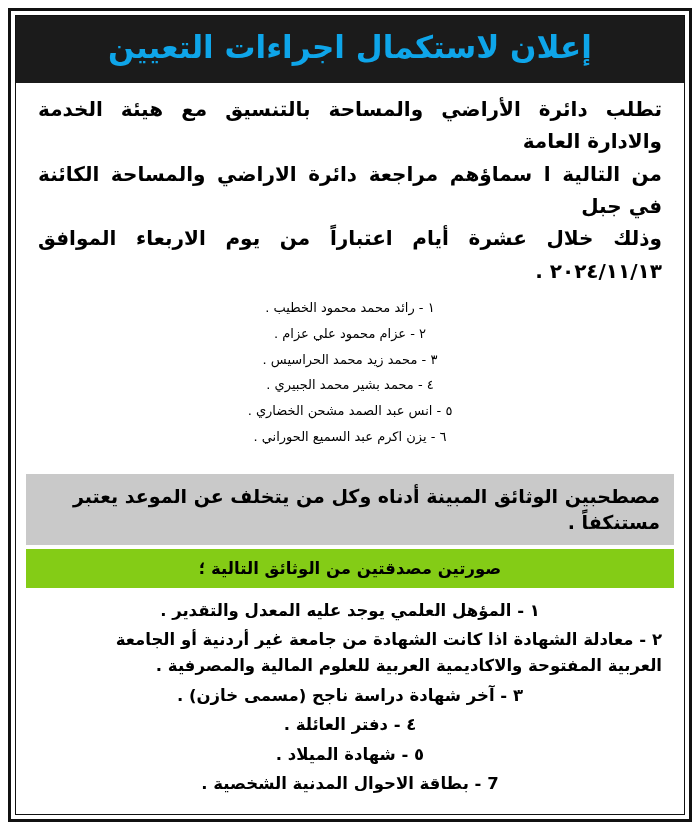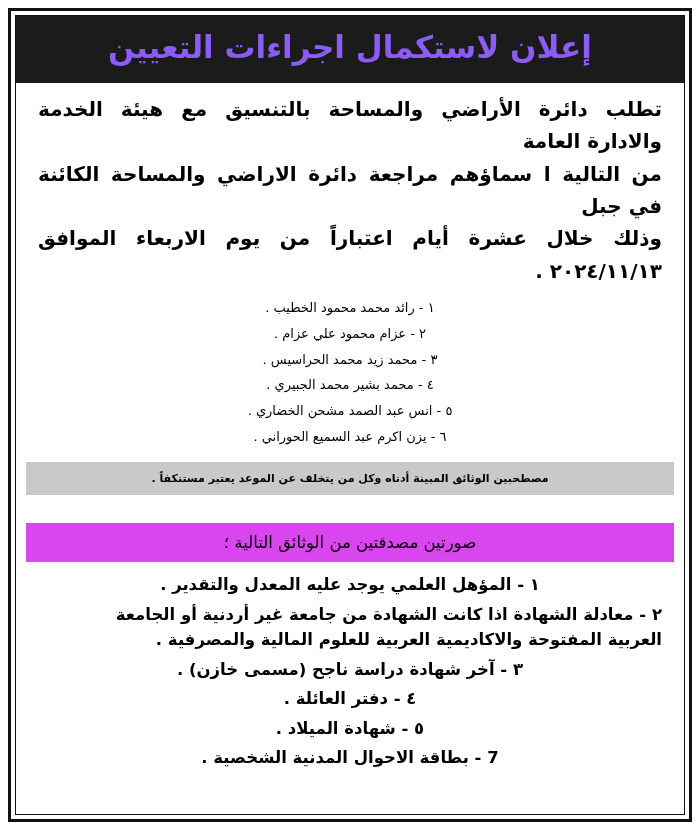--- a/index.html
+++ b/index.html
@@ -41,21 +41,21 @@
     bottom: 4px;
     border: 1px solid #111111;
     box-sizing: border-box;
     background: #ffffff;
     overflow: hidden;
   }
 
   
   .banner {
     background: #1b1b1b;
-    color: #8b5cf6;
+    color: #0ea5e9;
     text-align: center;
     padding: 12px 10px 16px 10px;
     box-sizing: border-box;
   }
   .banner-title {
     font-size: 31px;
     font-weight: bold;
     letter-spacing: 0px;
     line-height: 1.25;
     white-space: nowrap;
@@ -82,34 +82,34 @@
     text-align: center;
     font-size: 13px;
     font-weight: normal;
     line-height: 1.52;
     padding: 3px 0;
   }
 
   
   .notice {
     background: #c9c9c9;
-    text-align: center;
-    font-size: 11px;
+    text-align: right;
+    font-size: 19px;
     font-weight: bold;
     padding: 9px 14px;
-    margin: 6px 10px 4px 10px;
+    margin: 18px 10px 4px 10px;
     line-height: 1.4;
   }
   .subhead {
-    background: #d946ef;
+    background: #84cc16;
     text-align: center;
     font-size: 16.5px;
-    font-weight: normal;
+    font-weight: bold;
     padding: 8px 14px;
-    margin: 28px 10px 6px 10px;
+    margin: 4px 10px 6px 10px;
     line-height: 1.4;
   }
 
   
   .docs {
     padding: 2px 22px 4px 22px;
   }
   .doc-row {
     font-size: 16.5px;
     font-weight: bold;

